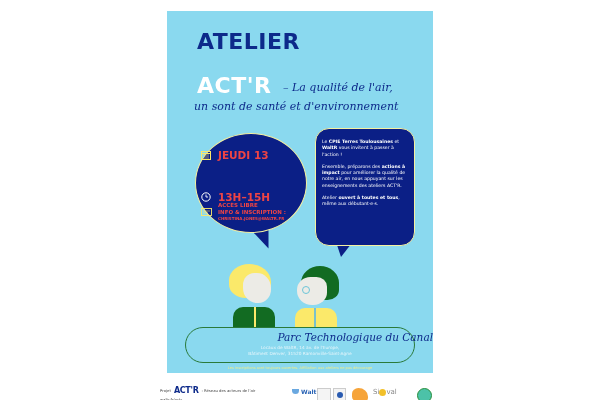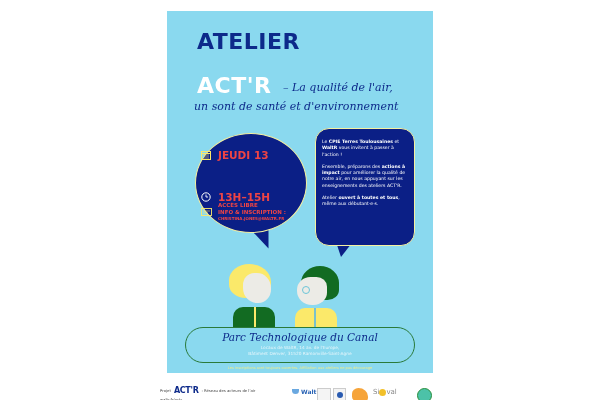--- a/index.html
+++ b/index.html
@@ -77,21 +77,21 @@
     .c2-glass { left: 135px; top: 275px; width: 8px; height: 8px; border: 1px solid #6cc5d8; border-radius: 50%; }
     .c2-body { left: 128px; top: 297px; width: 42px; height: 21px; background: #fbe96a; border-radius: 10px 10px 0 0; }
     .c2-strap { left: 147px; top: 297px; width: 2px; height: 21px; background: #7ac1cc; }
 
     
     .loc-box {
       position: absolute; left: 18px; top: 316px; width: 230px; height: 36px;
       border: 1.5px solid #2a7a3a; border-radius: 18px; background: #8ad9ef;
     }
     .loc-title {
-      position: absolute; left: 0; top: 320px; width: 266px; text-align: center;
+      position: absolute; left: 0; top: 320px; width: 266px; text-align: right;
       font-family: "DejaVu Serif", serif; font-style: italic; font-size: 10.5px; color: #0d2a8a;
     }
     .loc-addr {
       position: absolute; left: 0; top: 334px; width: 266px; text-align: center;
       font-size: 4.3px; line-height: 5.5px; color: #e8f6fb;
     }
     .note {
       position: absolute; left: 0; top: 355px; width: 266px; text-align: center;
       font-size: 3.6px; color: #f0ec8a;
     }

